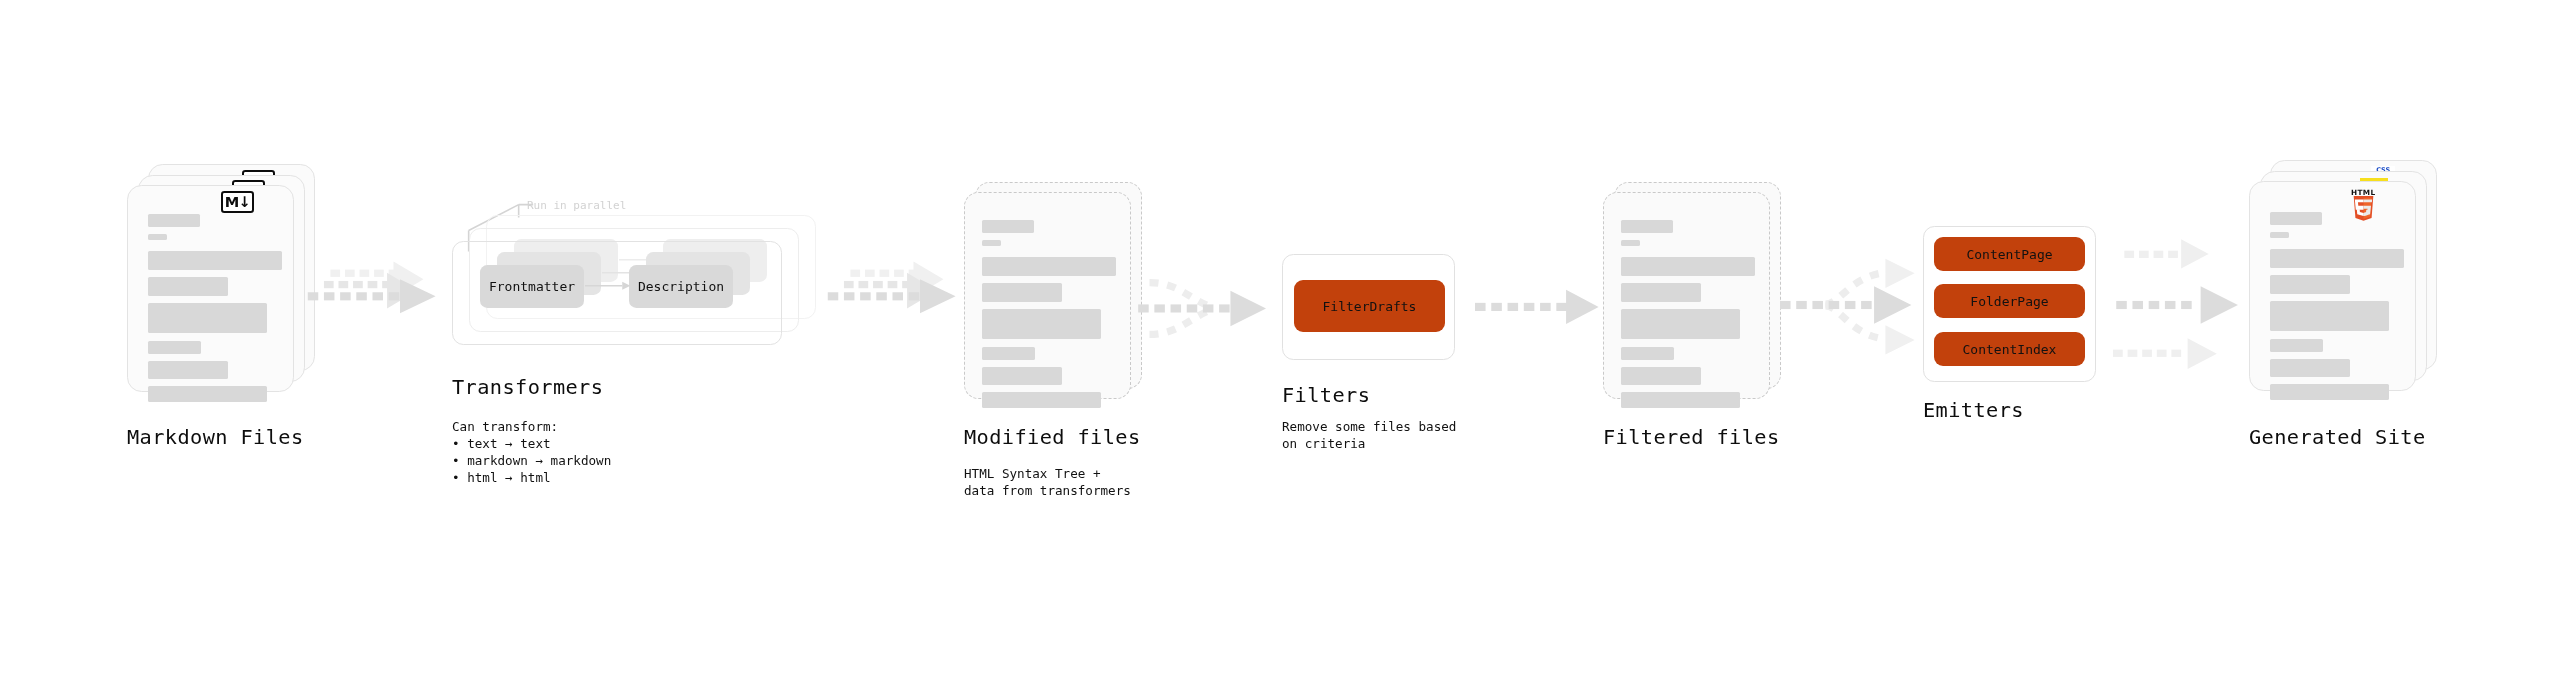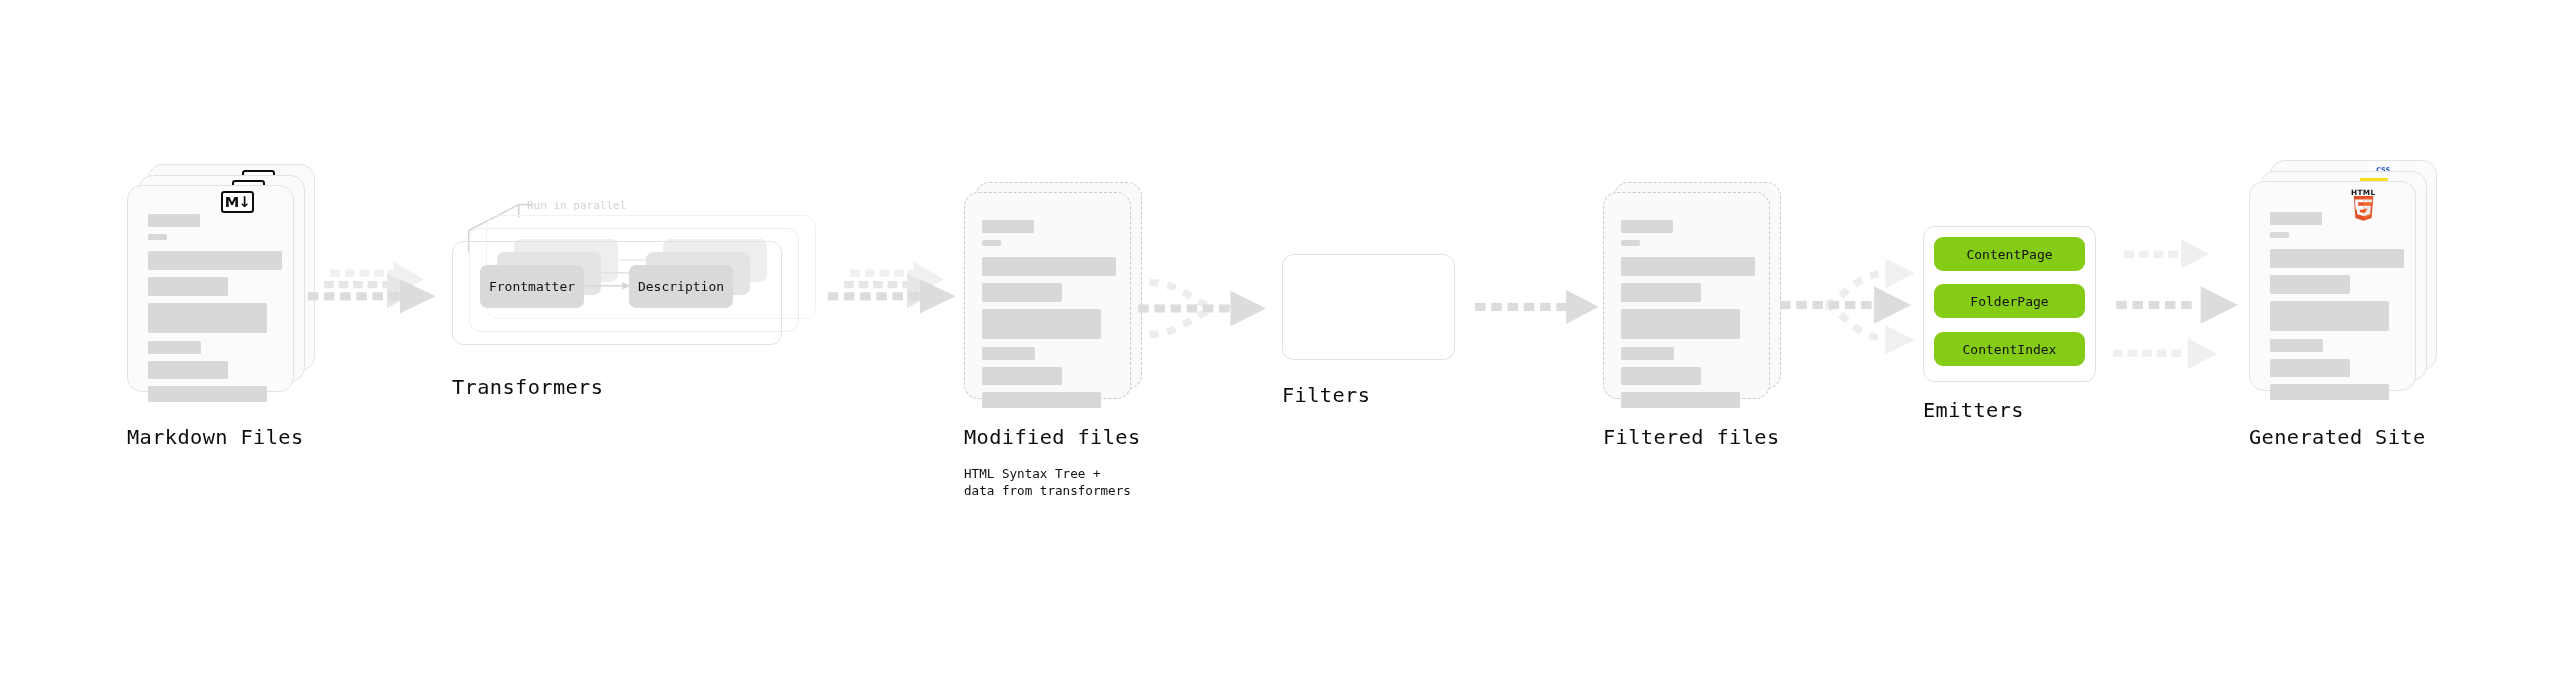--- a/index.html
+++ b/index.html
@@ -120,21 +120,21 @@
   
   .groupbox {
     position: absolute;
     border: 1.6px solid #e1e1e1;
     border-radius: 11.4px;
     background: #ffffff;
     box-sizing: border-box;
   }
   .pill {
     position: absolute;
-    background: #84cc16;
+    background: #c2410c;
     border-radius: 7.3px;
     display: flex;
     align-items: center;
     justify-content: center;
     font-family: "DejaVu Sans Mono", monospace;
     font-size: 13px;
     color: #111111;
     box-sizing: border-box;
     white-space: nowrap;
   }
@@ -261,20 +261,24 @@
     <div class="tbox t1" style="left:0px; top:26px; width:330px; height:104px;"></div>
     <div class="tpill lvl1" style="left:28px; top:50px; width:104px; height:43px;">Frontmatter</div>
     <div class="tpill lvl1" style="left:177px; top:50px; width:104px; height:43px;">Description</div>
     <svg class="abs-svg" style="left:133px; top:65px;" width="47" height="11.4" viewBox="0 0 58 14">
       <path d="M 0 7 L 46 7" stroke="#d6d6d6" stroke-width="2" fill="none"></path>
       <polygon points="46,2 56,7 46,12" fill="#d6d6d6"></polygon>
     </svg>
   </div>
 
   <div class="caption cap-title" style="left:452px; top:375px;">Transformers</div>
+  <div class="cap-sub" style="left:452px; top:418px; width:276px;">Can transform:
+  • text → text
+  • markdown → markdown
+  • html → html</div>
 
   <svg class="abs-svg" style="left:826px; top:268px;" width="154" height="89" viewBox="0 0 190 110">
     <g fill="#f0f0f0">
       <rect x="30" y="2" width="12" height="9"></rect>
         <rect x="48" y="2" width="12" height="9"></rect>
       <rect x="66" y="2" width="12" height="9"></rect>
         <rect x="84" y="2" width="12" height="9"></rect>
       <rect x="102" y="2" width="12" height="9"></rect>
       <polygon points="108,-8 145,14 108,36"></polygon>
     </g>
@@ -326,22 +330,25 @@
         <rect x="20" y="45" width="13" height="10"></rect>
       <rect x="40" y="45" width="13" height="10"></rect>
         <rect x="60" y="45" width="13" height="10"></rect>
       <rect x="80" y="45" width="13" height="10"></rect>
         <rect x="100" y="45" width="13" height="10"></rect>
       <polygon points="114,28 158,50 114,72"></polygon>
     </g>
   </svg>
 
   <div class="groupbox" style="left:1282px; top:254px; width:173px; height:106px;"></div>
+  <div class="pill" style="left:1294px; top:280px; width:151px; height:52px; border-radius:9px;">FilterDrafts</div>
 
   <div class="caption cap-title" style="left:1282px; top:383px;">Filters</div>
+  <div class="cap-sub" style="left:1282px; top:418px; width:244px;">Remove some files based
+on criteria</div>
 
   <svg class="abs-svg" style="left:1475px; top:293px;" width="122" height="49" viewBox="0 0 150 60">
     <g fill="#dcdcdc">
       <rect x="0" y="12" width="13" height="10"></rect>
         <rect x="20" y="12" width="13" height="10"></rect>
       <rect x="40" y="12" width="13" height="10"></rect>
         <rect x="60" y="12" width="13" height="10"></rect>
       <rect x="80" y="12" width="13" height="10"></rect>
         <rect x="100" y="12" width="13" height="10"></rect>
       <polygon points="112,-4 152,17 112,38"></polygon>

